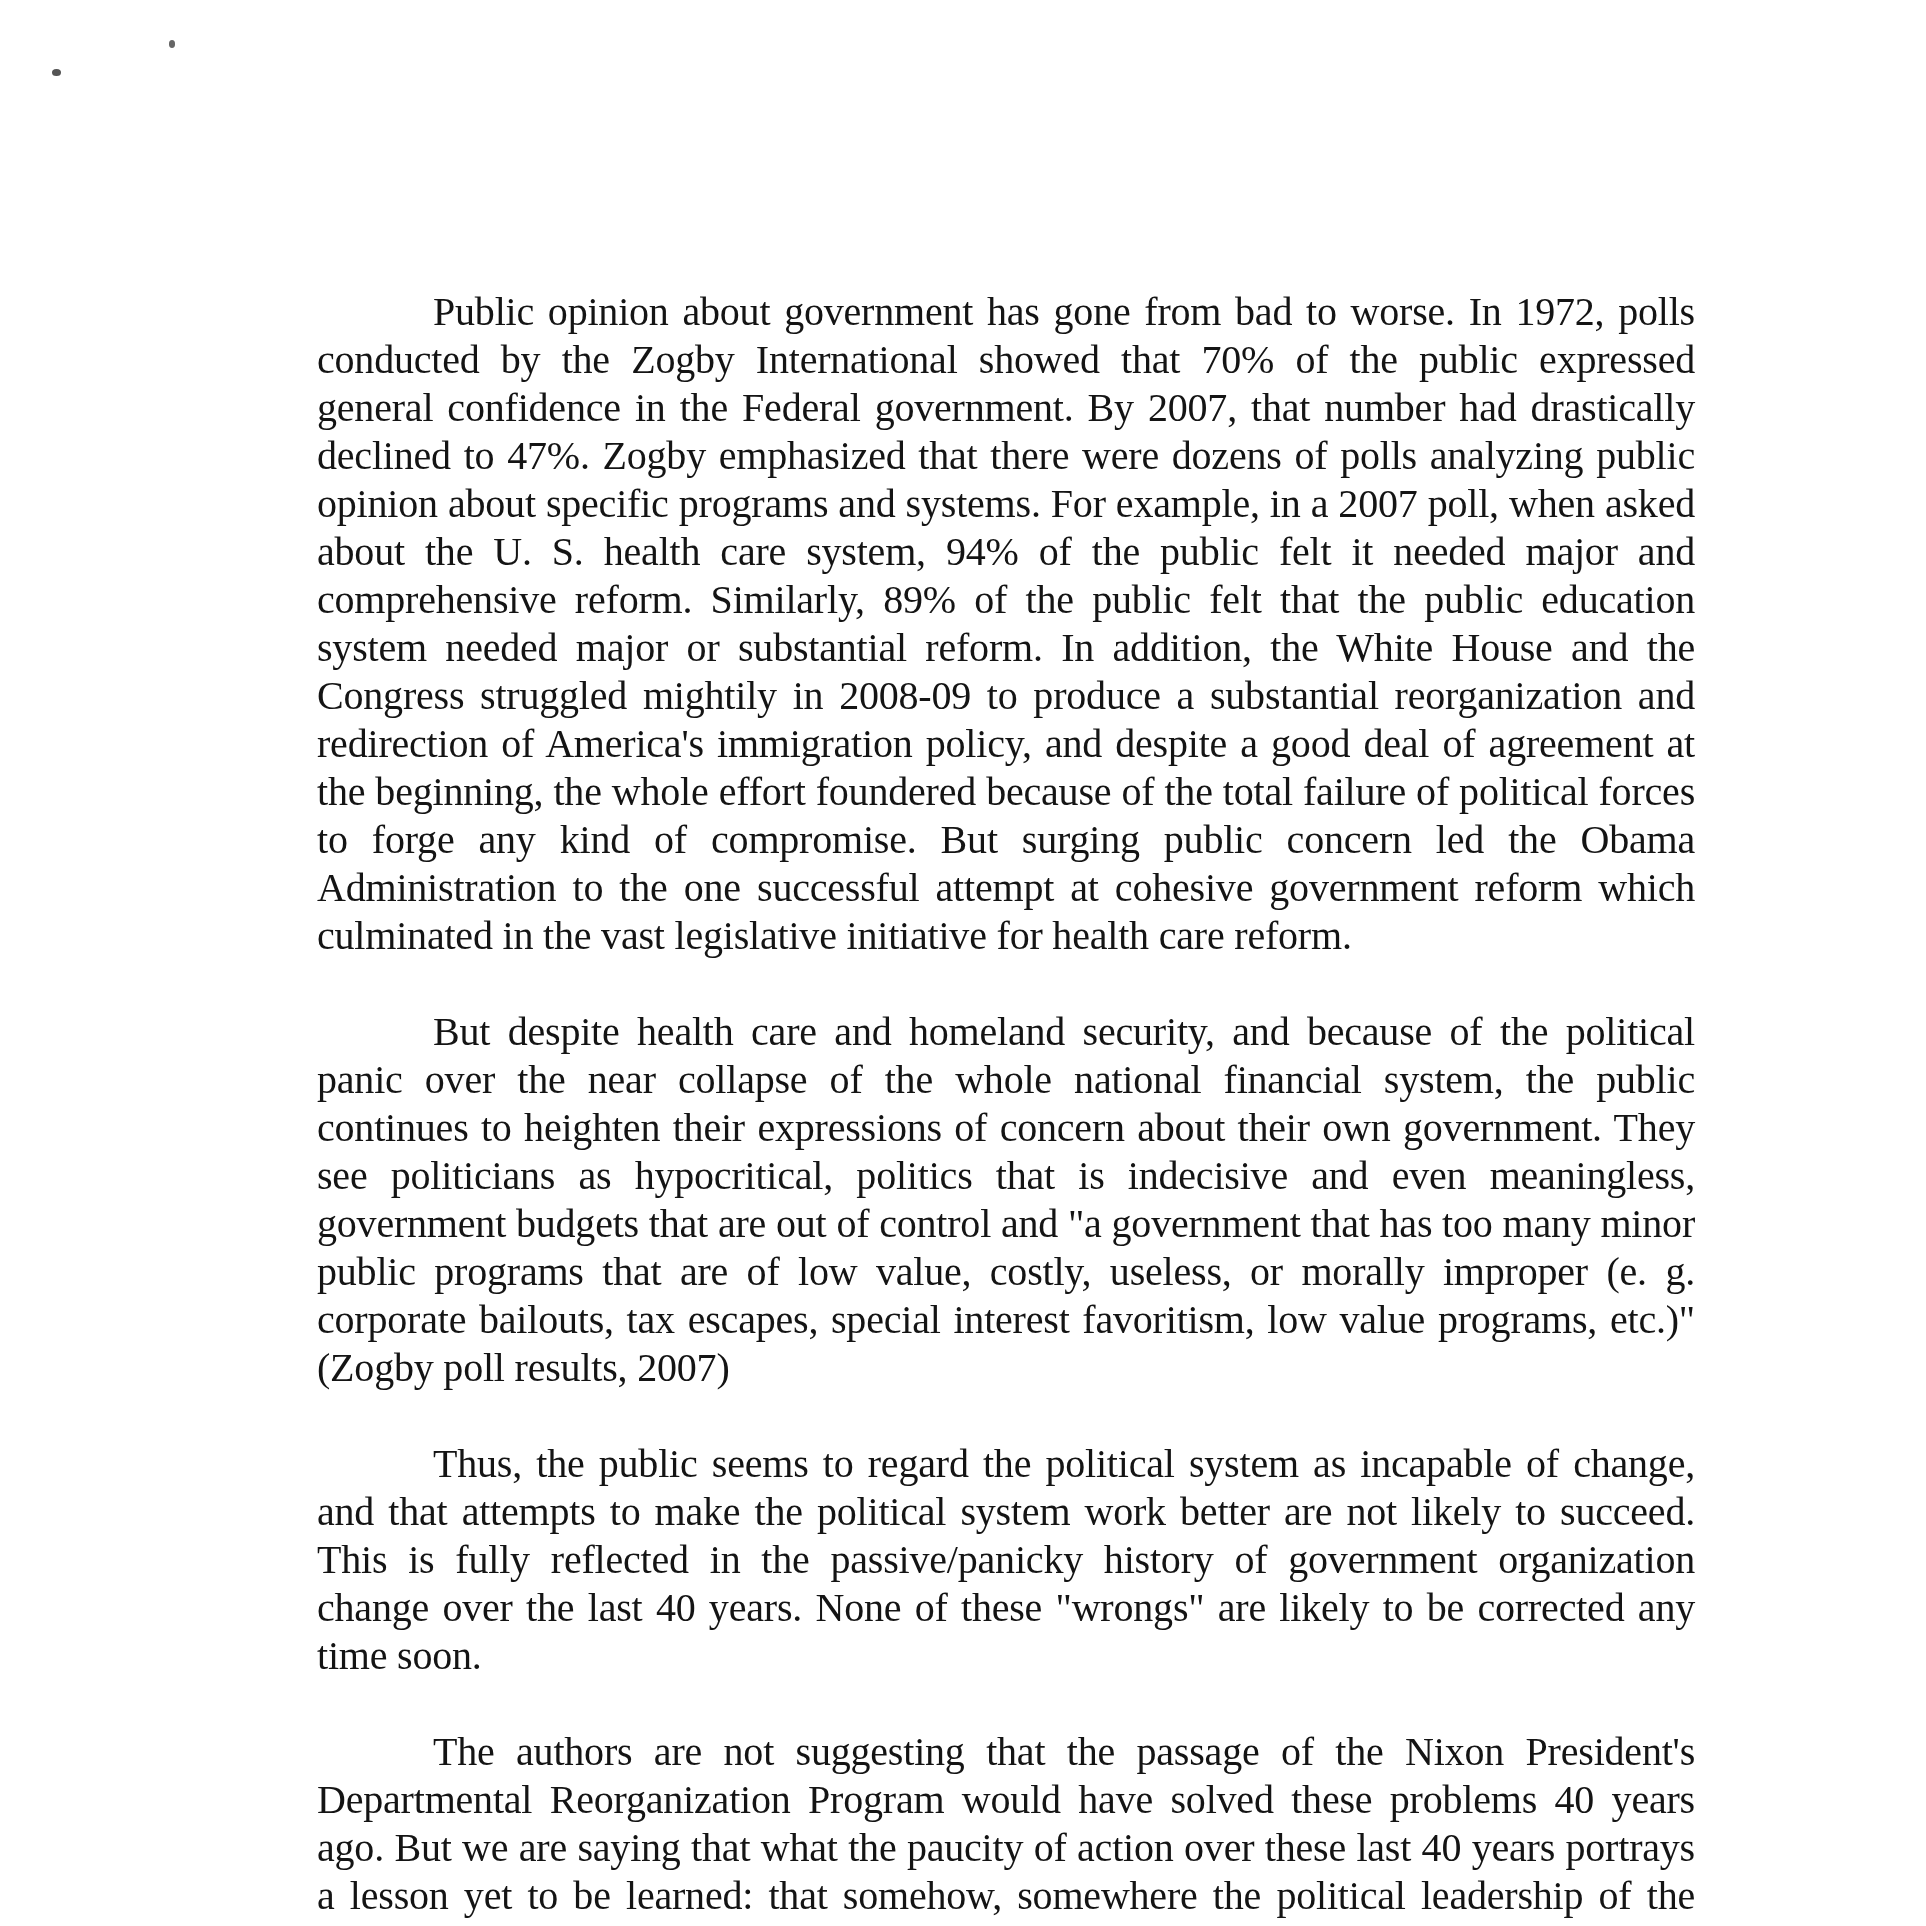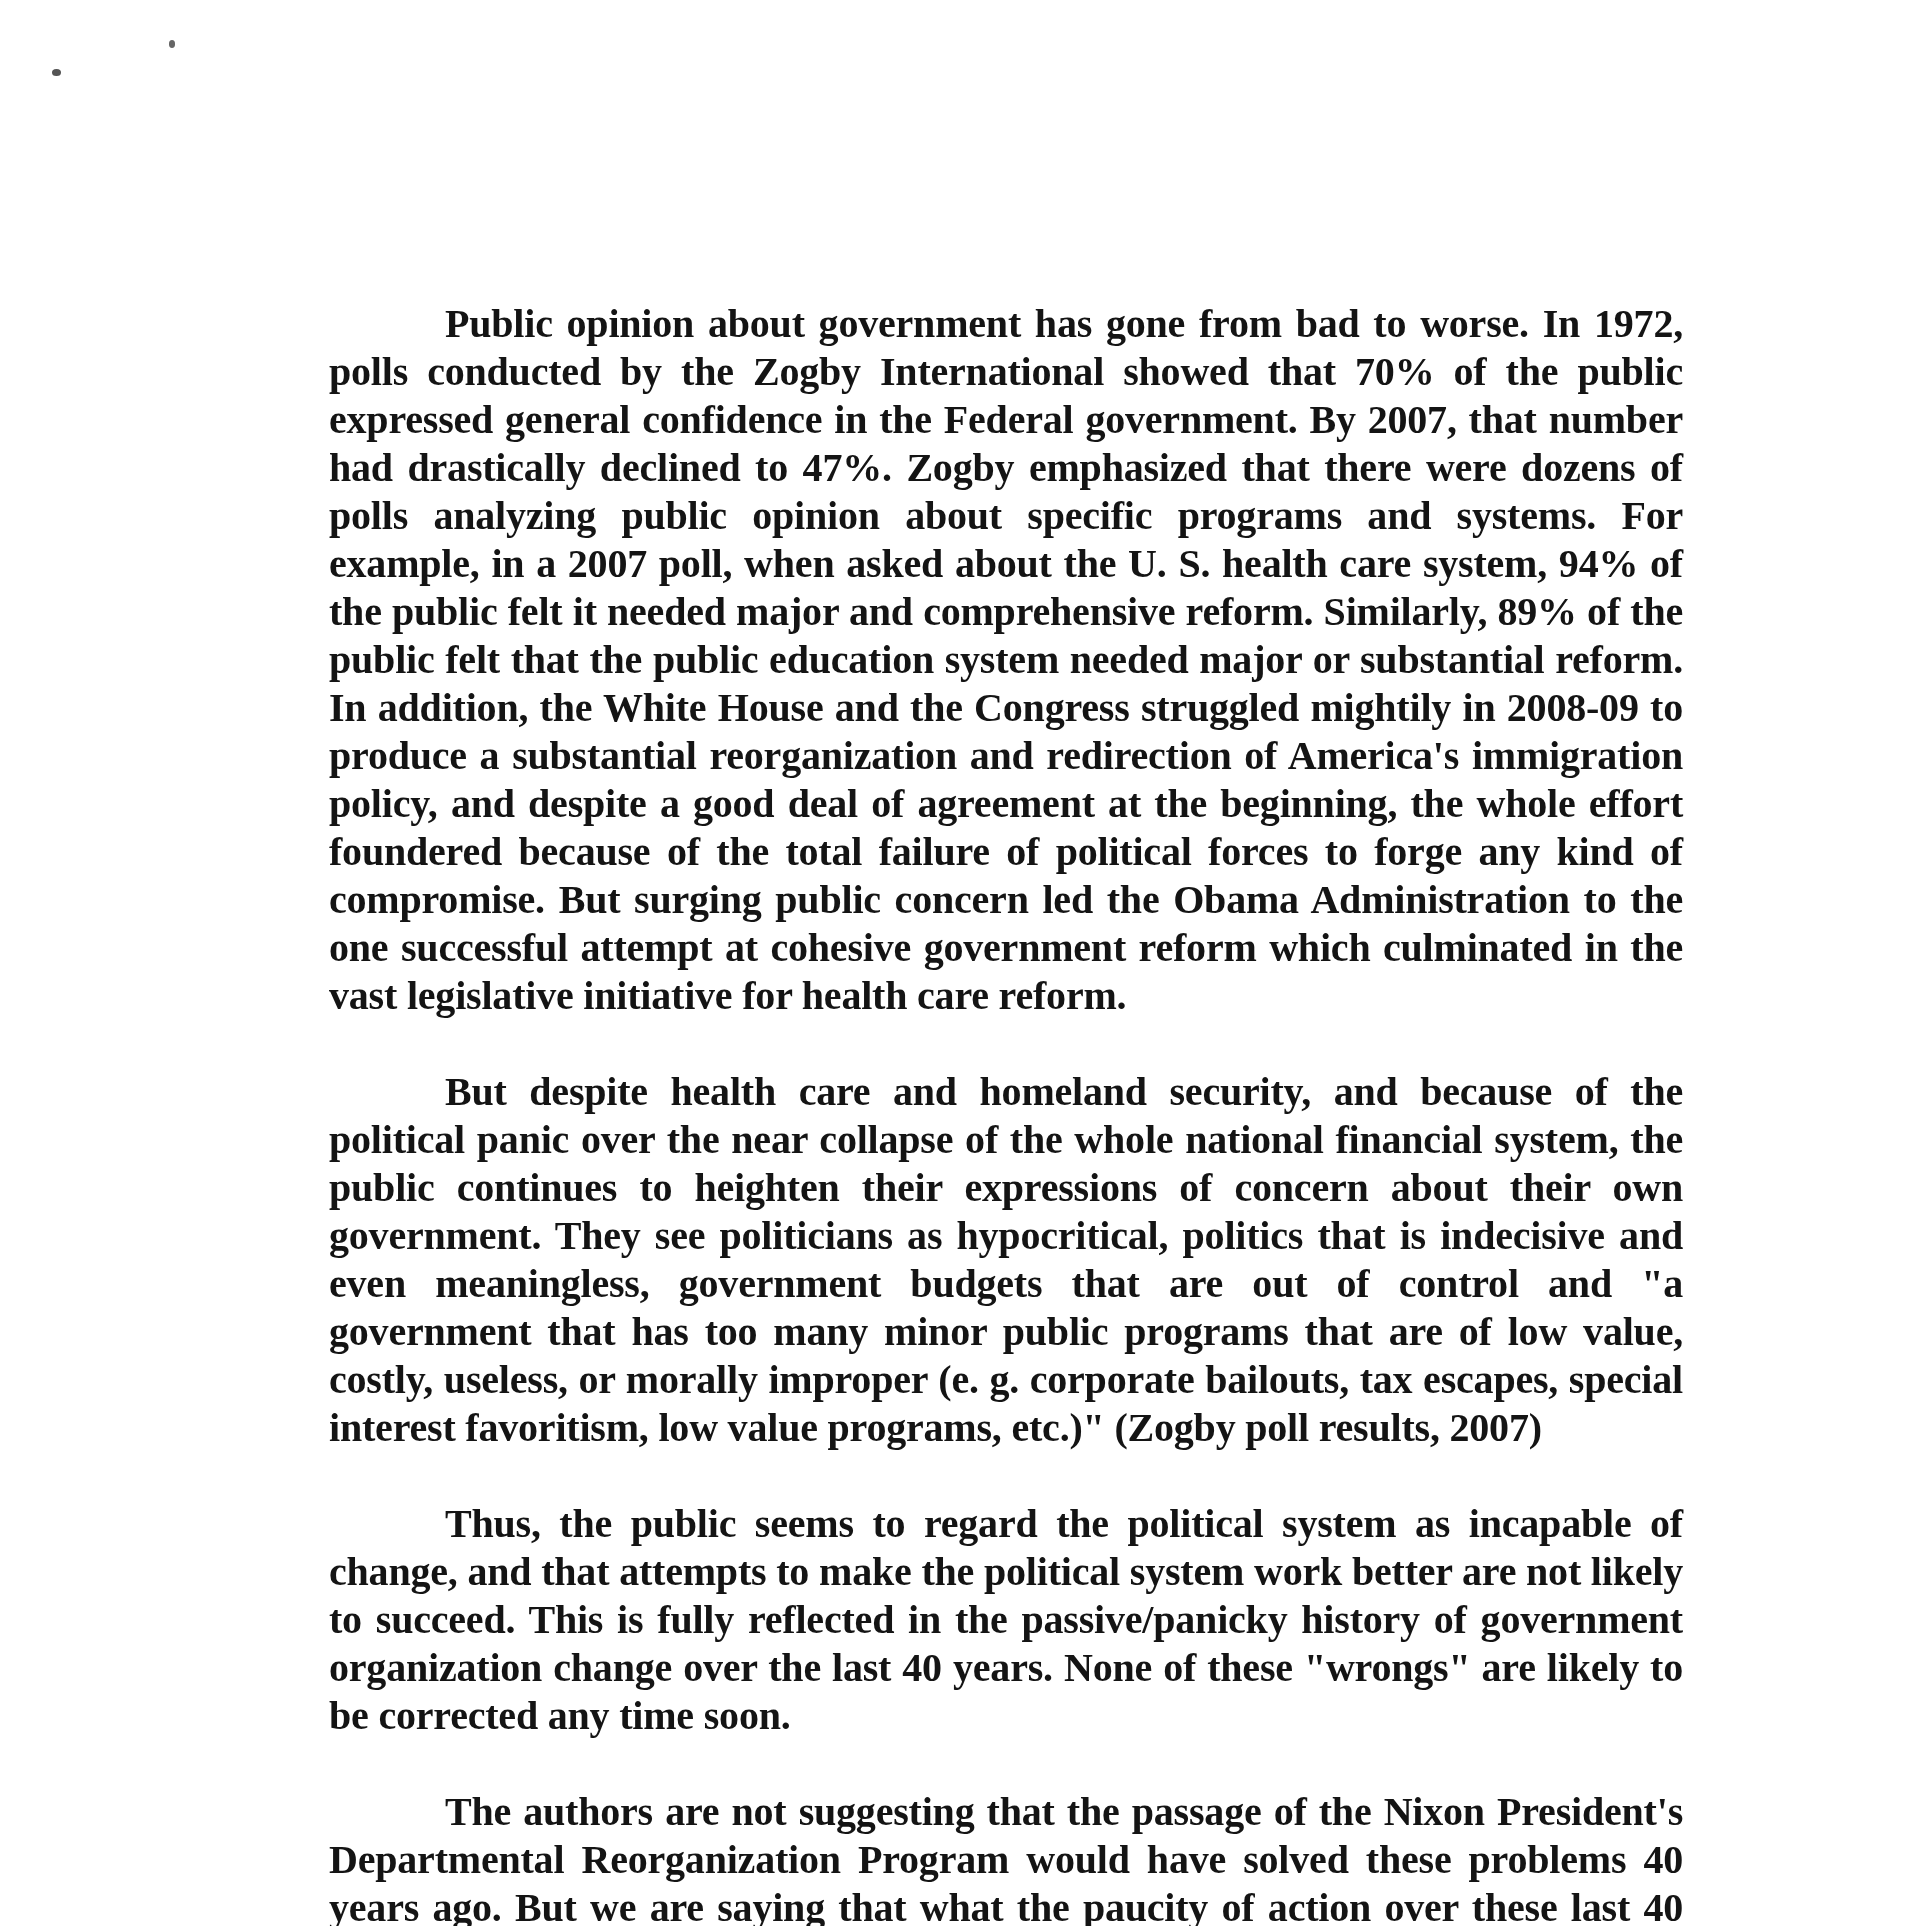--- a/index.html
+++ b/index.html
@@ -22,27 +22,26 @@
   }
   .speck-1 { left: 52px; top: 69px; width: 8.5px; height: 7px; }
   .speck-2 { left: 169px; top: 40px; width: 6.2px; height: 7.7px; background:#666; }
   .page-body {
     position: absolute;
     left: 313px;
     top: 284px;
     width: 1386px;
   }
   .para {
-    margin: 16px;
+    margin: 4px;
     font-size: 40px;
     line-height: 48px;
     text-align: justify;
     text-indent: 116px;
     letter-spacing: -0.2px;
-    font-weight: bold;
   }
   .para + .para {
     margin-top: 48px;
   }
 </style>
 </head>
 <body>
 
 <div class="speck speck-1"></div>
 <div class="speck speck-2"></div>

